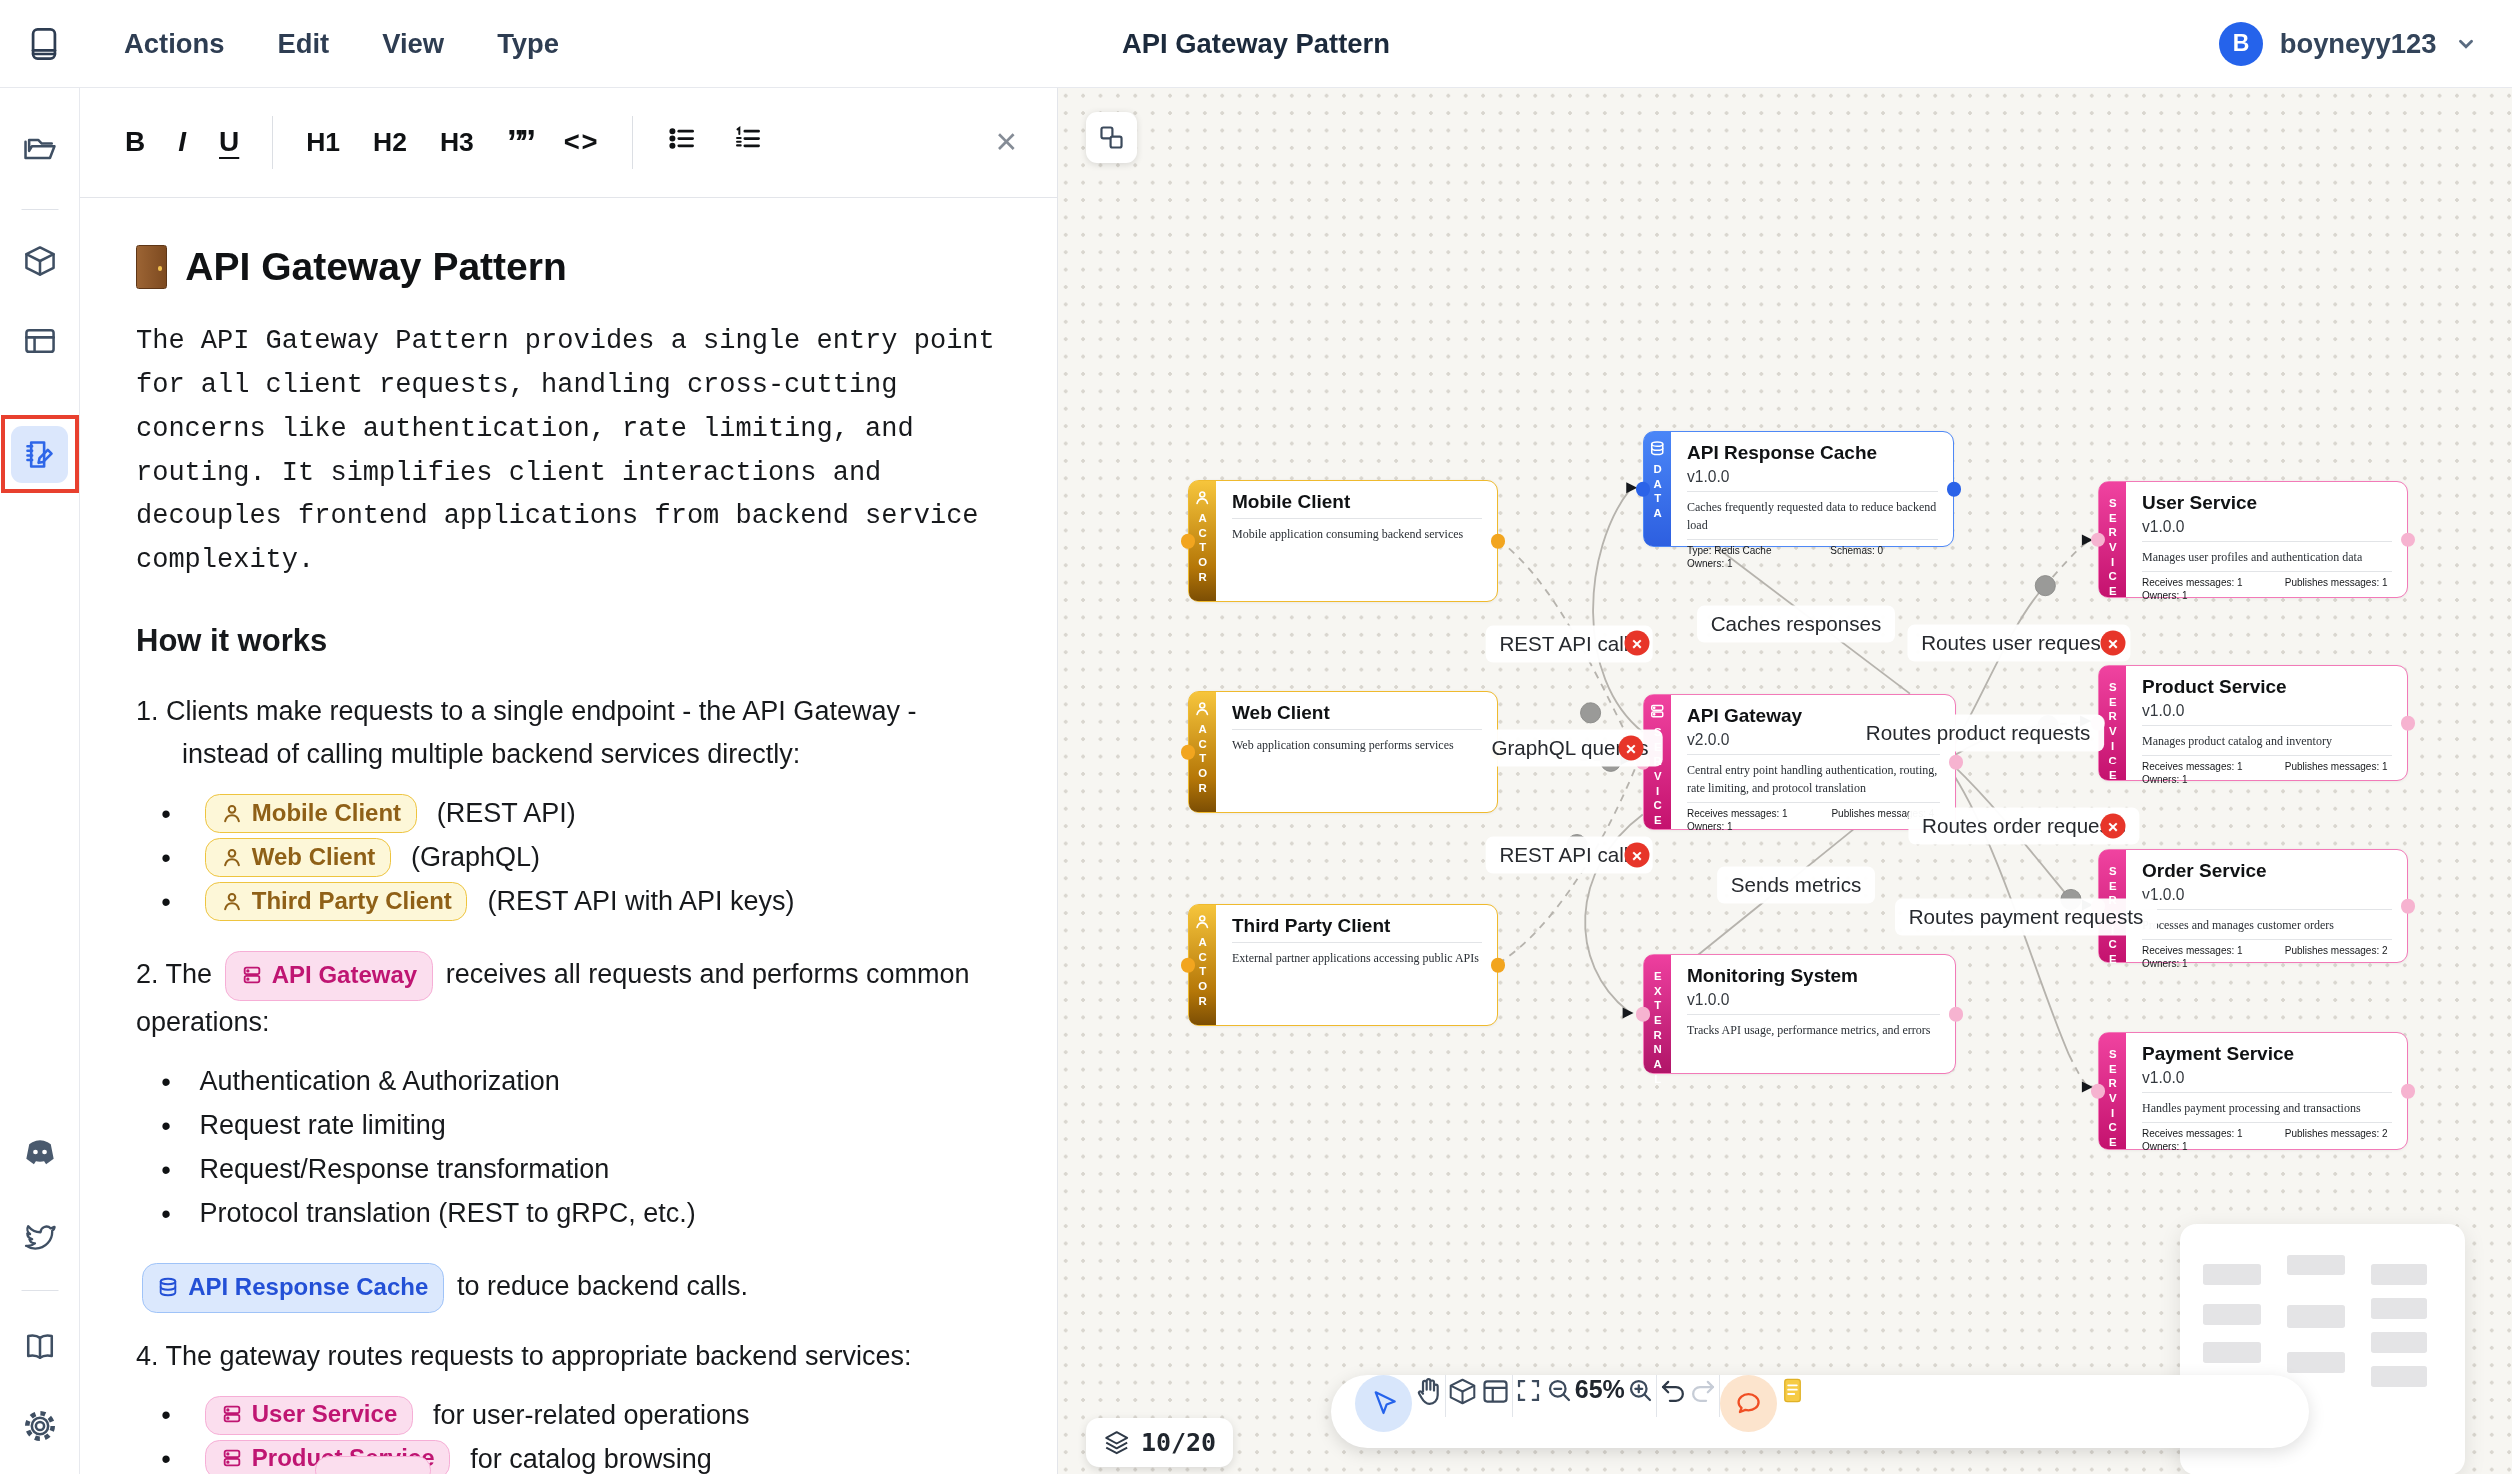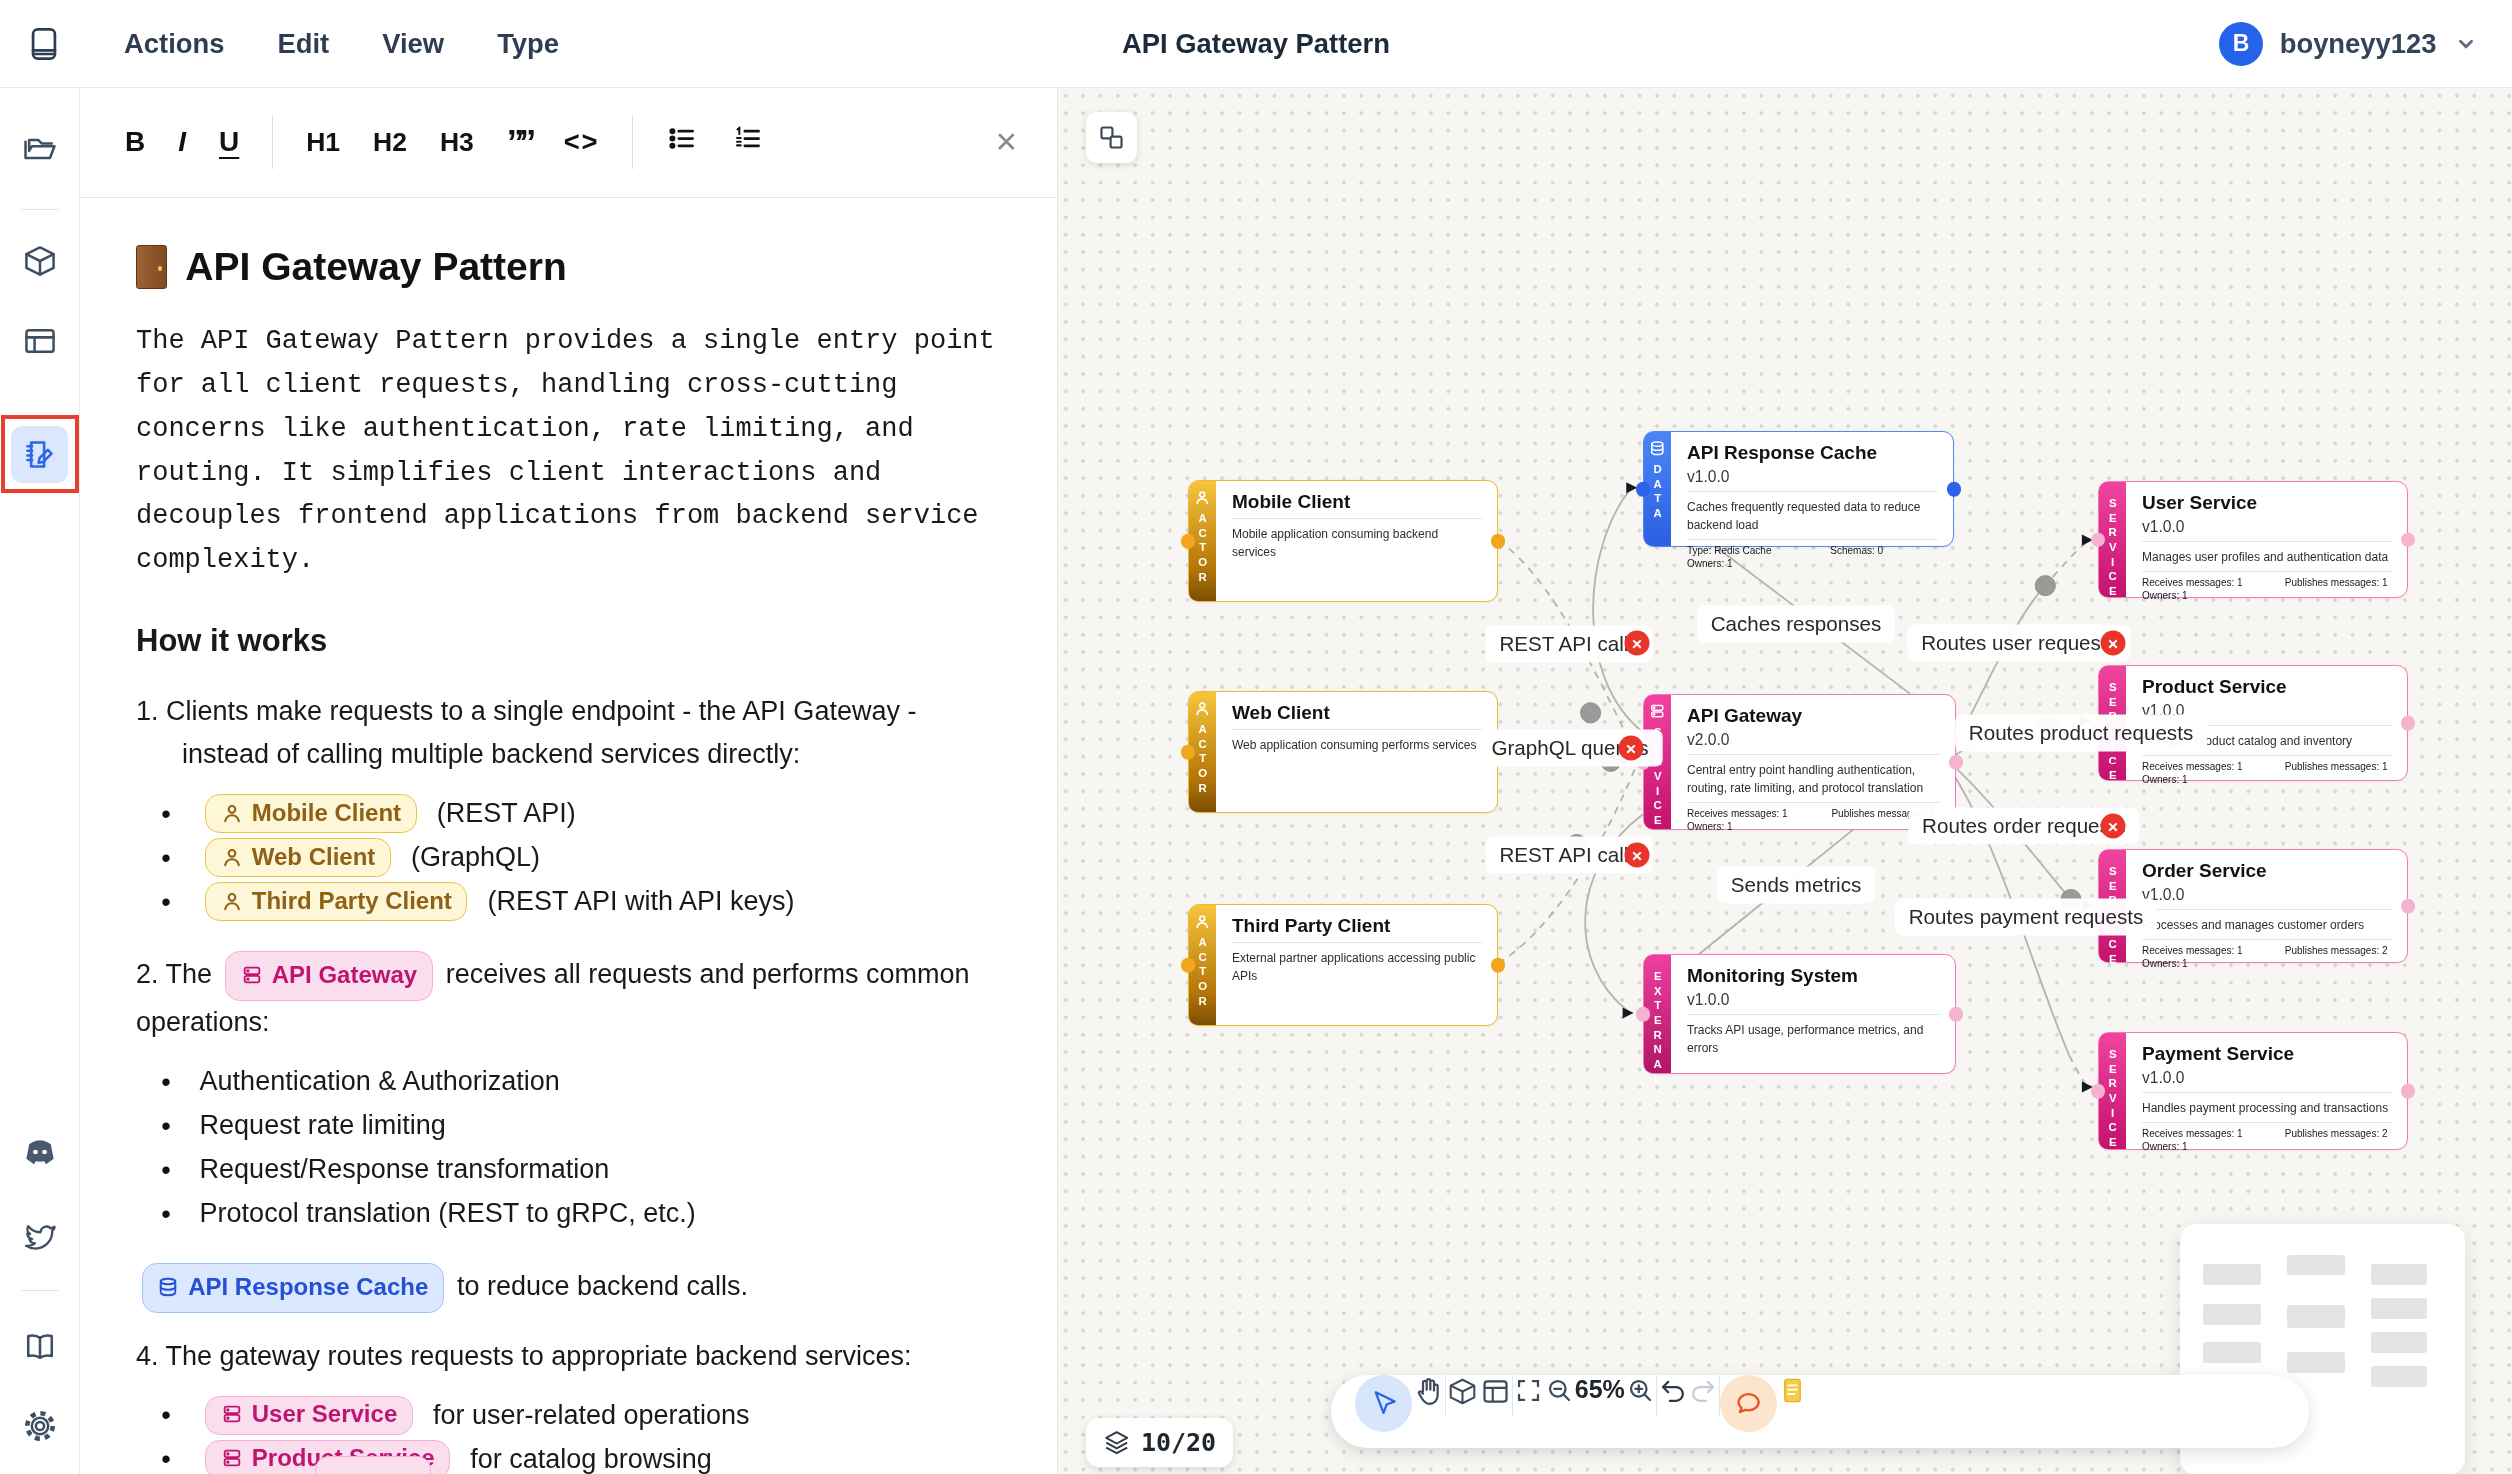--- a/index.html
+++ b/index.html
@@ -91,21 +91,21 @@
   .actor .stripe{background:linear-gradient(180deg,#f6c53c,#b57708 72%,#7c4e04);}
   .data .stripe{background:linear-gradient(180deg,#4a86f7,#2d5fe0);}
   .service .stripe{background:linear-gradient(180deg,#f043a0,#c4126e);}
   .external .stripe{background:linear-gradient(180deg,#ee3f9f,#b01568);}
   .s-label{writing-mode:vertical-rl;text-orientation:upright;color:#fff;font-size:11.4px;
            font-weight:800;letter-spacing:2.7px;}
   .nbody{flex:1;padding:8.2px 14.6px 7.3px 15.6px;min-width:0;}
   .n-title{font-size:19px;font-weight:800;color:#101214;margin:1.8px 0 3.7px;}
   .n-version{font-size:15.6px;color:#34393f;margin:0.9px 0 4.6px;}
   .n-div{height:0.9px;background:#e2e4e7;margin:5.5px 0;}
-  .n-desc{font-size:12px;color:#2a2f35;line-height:1.5;margin:4.6px 0 1.8px;}
+  .n-desc{font-size:12px;color:#2a2f35;line-height:1.5;margin:4.6px 0 1.8px;font-family:Liberation Serif, serif;}
   .n-meta{display:grid;grid-template-columns:57% 43%;font-size:10px;color:#16181b;
           row-gap:1.8px;margin-top:4.6px;}
   .dot{position:absolute;width:14.6px;height:14.6px;border-radius:50%;top:50%;
        transform:translateY(-50%);z-index:5;cursor:crosshair;}
   .dot.l{left:-8.2px;} .dot.r{right:-8.2px;}
   .actor .dot{background:#f2a51f;}
   .data .dot{background:#2b63e8;}
   .service .dot,.external .dot{background:#f6b3d0;}
 
   
@@ -425,21 +425,21 @@
         <polygon points="1120,1087 1132,1093 1120,1099"></polygon>
       </g>
     </svg>
 
     <div class="elabel" style="left:512px;top:557px">REST API calls</div>
     <div class="elabel" style="left:513px;top:661px">GraphQL queries</div>
     <div class="elabel" style="left:512px;top:768px">REST API calls</div>
     <div class="elabel" style="left:739px;top:537px">Caches responses</div>
     <div class="elabel" style="left:739px;top:798px">Sends metrics</div>
     <div class="elabel" style="left:962px;top:556px">Routes user requests</div>
-    <div class="elabel" style="left:1024px;top:646px">Routes product requests</div>
+    <div class="elabel" style="left:921px;top:646px">Routes product requests</div>
     <div class="elabel" style="left:967px;top:739px">Routes order requests</div>
     <div class="elabel" style="left:969px;top:830px">Routes payment requests</div>
 
     <div class="xbtn" style="left:580px;top:556px">✕</div>
     <div class="xbtn" style="left:574px;top:661px">✕</div>
     <div class="xbtn" style="left:580px;top:768px">✕</div>
     <div class="xbtn" style="left:1056px;top:556px">✕</div>
     <div class="xbtn" style="left:1056px;top:739px">✕</div>
 
     <div class="node actor" style="left:131px;top:393px;width:308px;height:120px">

